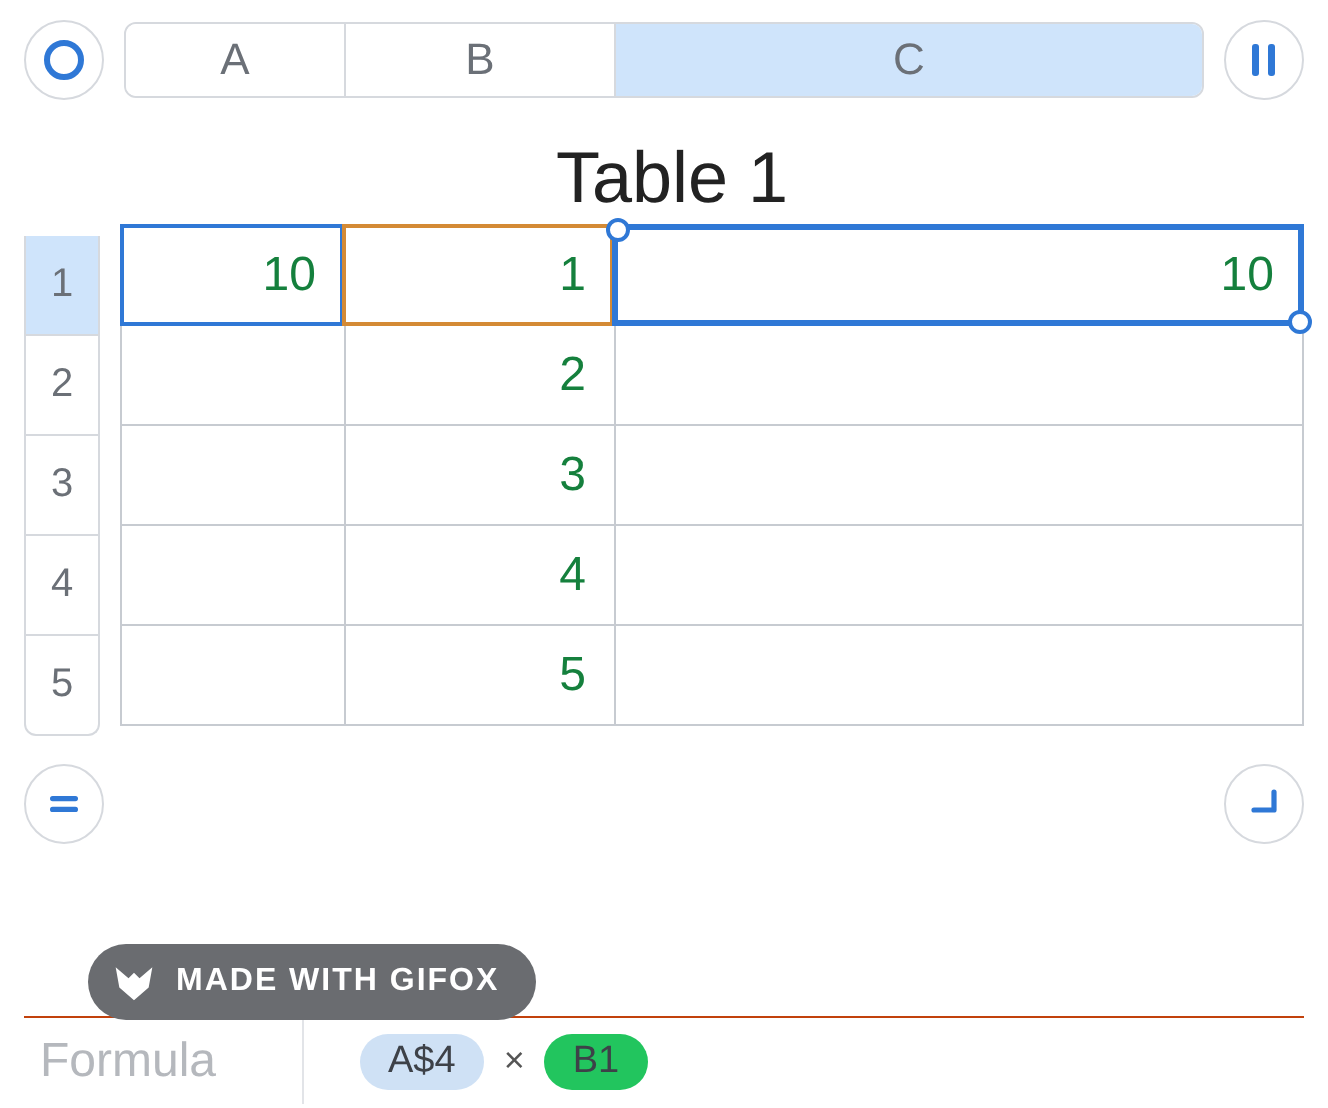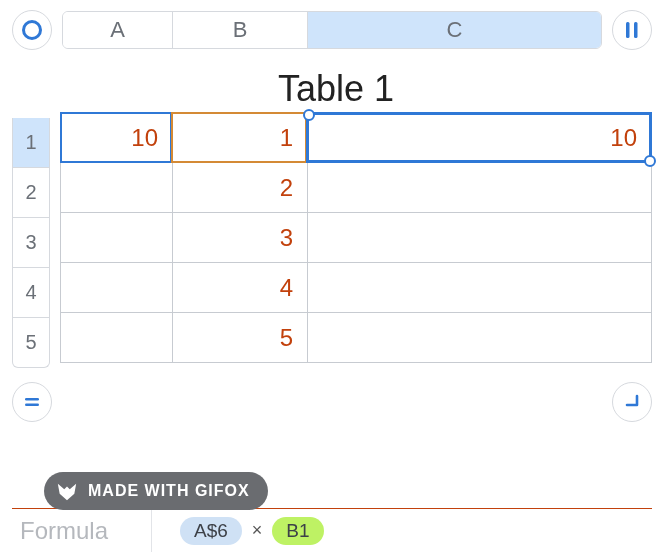--- a/index.html
+++ b/index.html
@@ -93,21 +93,21 @@
     border-collapse: collapse;
     width: 100%;
     table-layout: fixed;
   }
   table.sheet td {
     border: 1px solid #c7cbd1;
     height: 50px;
     text-align: right;
     padding: 0 14px;
     font-size: 24px;
-    color: #c2410c;
+    color: #15803d;
     vertical-align: middle;
     background: #fff;
     position: relative;
   }
   .w-a { width: 112px; }
   .w-b { width: 135px; }
   .w-c { width: auto; }
 
   td.ref-a { background: #d5def0; }
   td.ref-b { background: #f5e4d0; }
@@ -189,21 +189,21 @@
     padding-left: 28px;
     font-size: 20px;
   }
   .token {
     border-radius: 14px;
     padding: 3px 14px;
     font-size: 19px;
     color: #3d4148;
   }
   .token.a { background: #cfe1f5; }
-  .token.b { background: #bef264; }
+  .token.b { background: #22c55e; }
   .op { color: #555; font-size: 18px; }
 </style>
 </head>
 <body>
 
 <div class="top-row">
   <div class="circle-btn">
     <svg width="22" height="22" viewBox="0 0 22 22">
       <circle cx="11" cy="11" r="8.5" fill="none" stroke="#2f78d6" stroke-width="3"></circle>
     </svg>
@@ -296,17 +296,17 @@
 <div class="gifox-badge">
   <svg viewBox="0 0 24 24">
     <path d="M2 4 L9 10 L12 7 L15 10 L22 4 L20 15 L12 22 L4 15 Z" fill="#fff"></path>
   </svg>
   <span>MADE WITH GIFOX</span>
 </div>
 
 <div class="formula-bar">
   <div class="formula-label">Formula</div>
   <div class="formula-body">
-    <span class="token a">A$6</span>
+    <span class="token a">A$4</span>
     <span class="op">×</span>
     <span class="token b">B1</span>
   </div>
 </div>
 
 </body></html>

